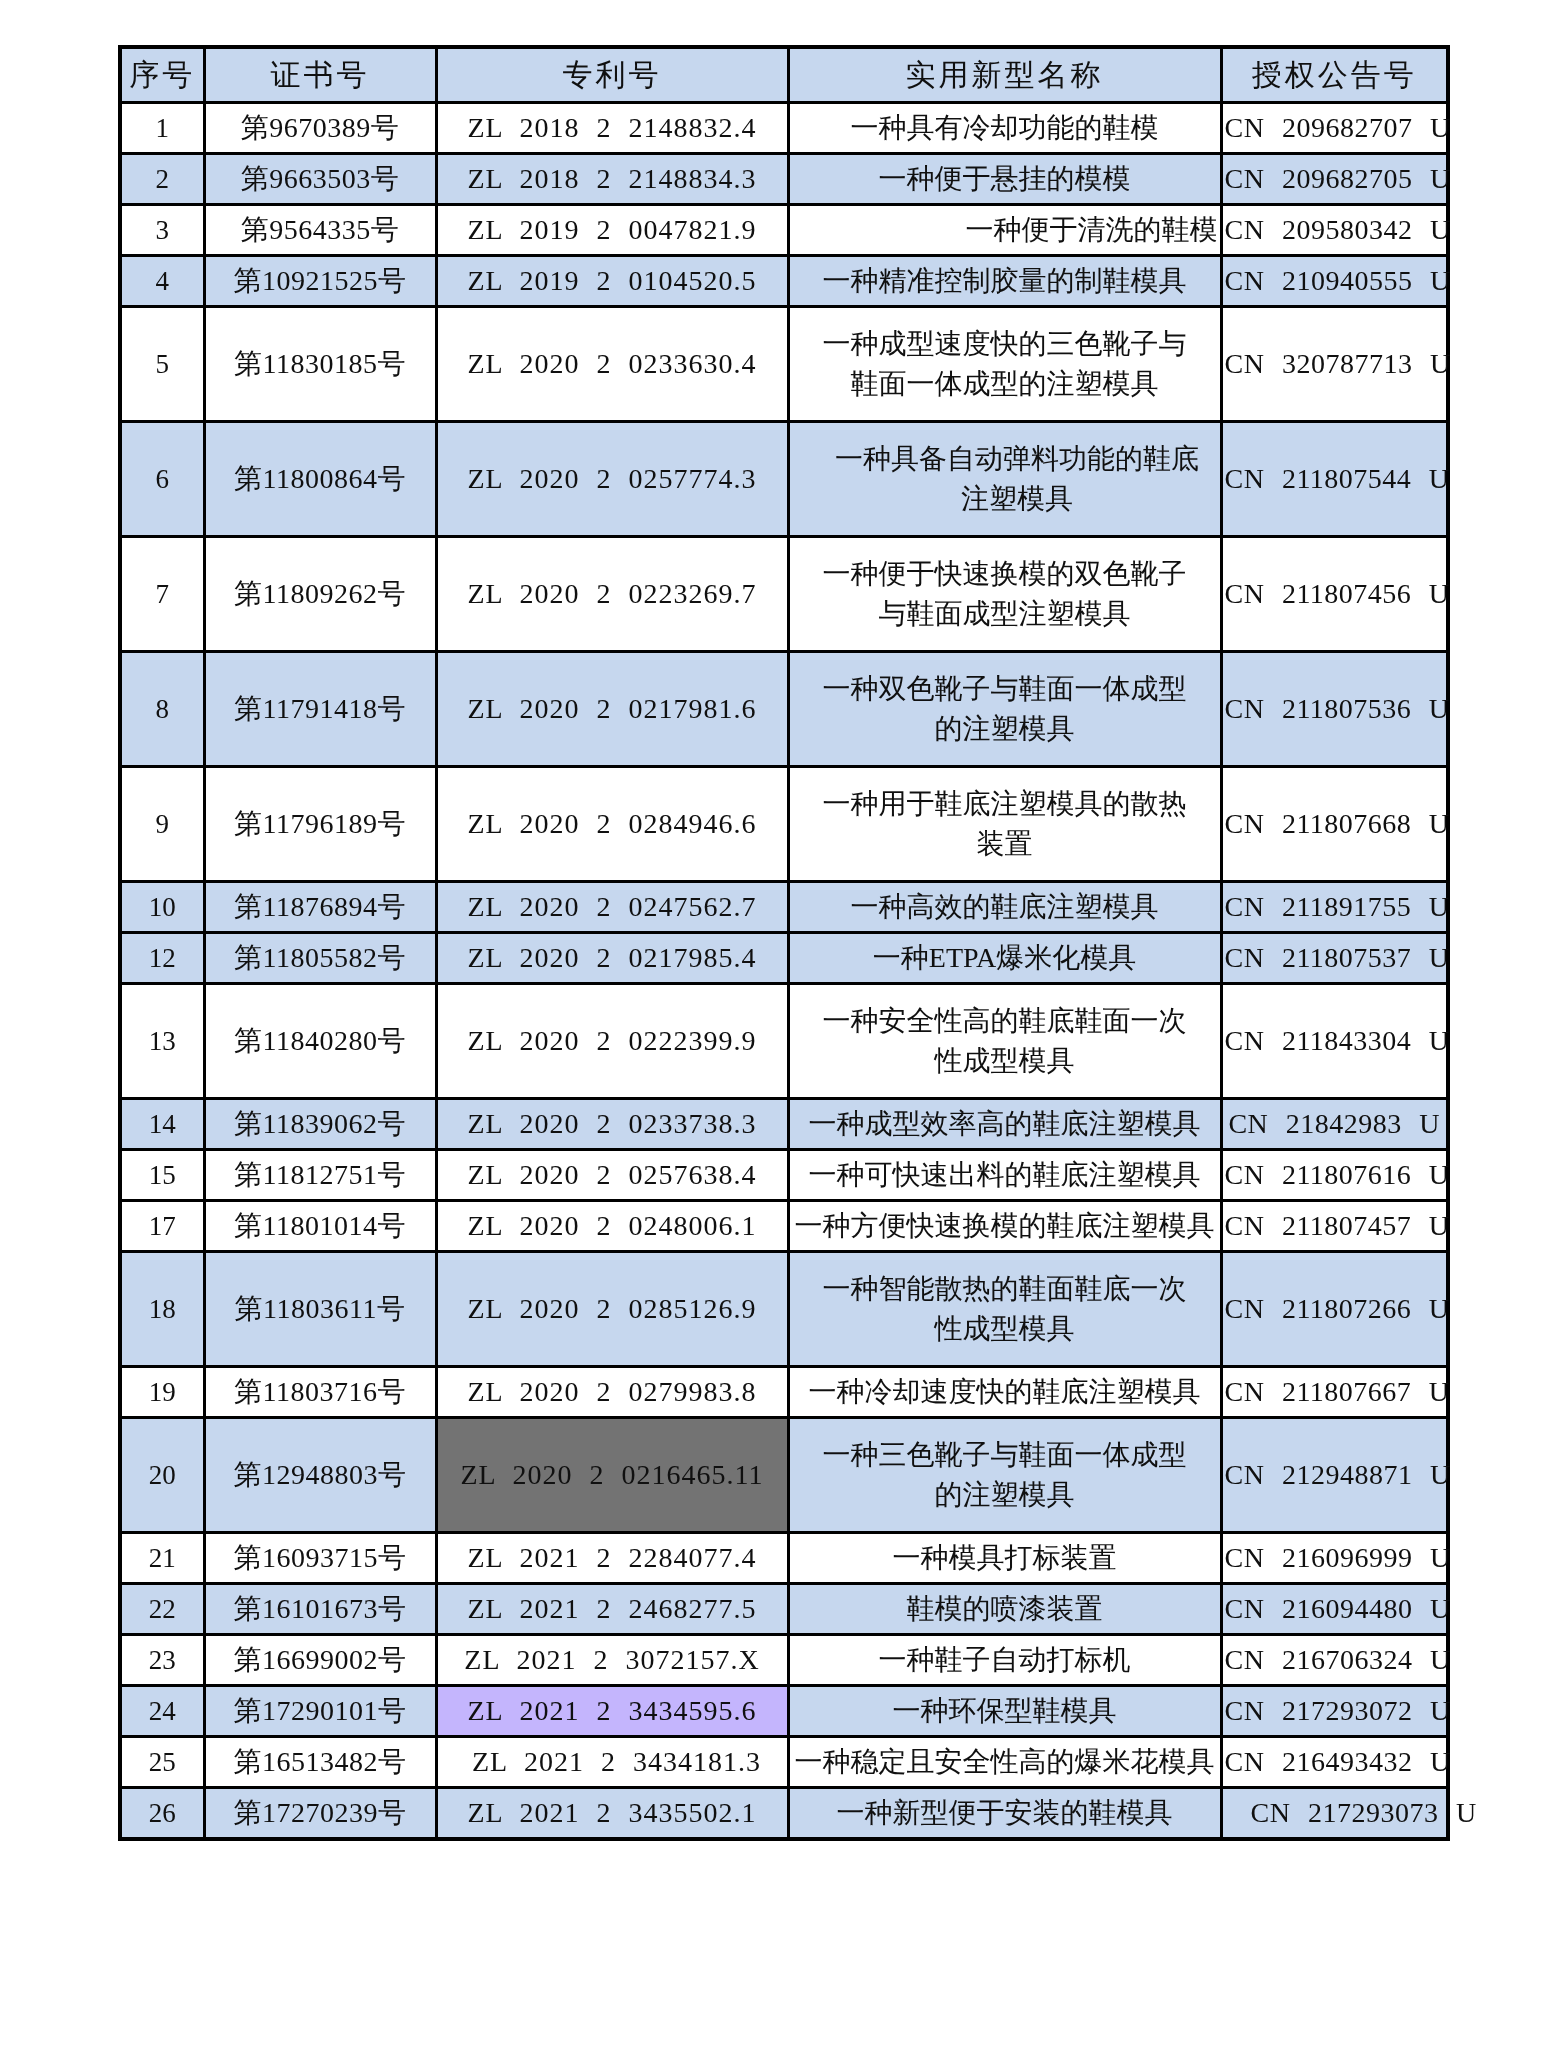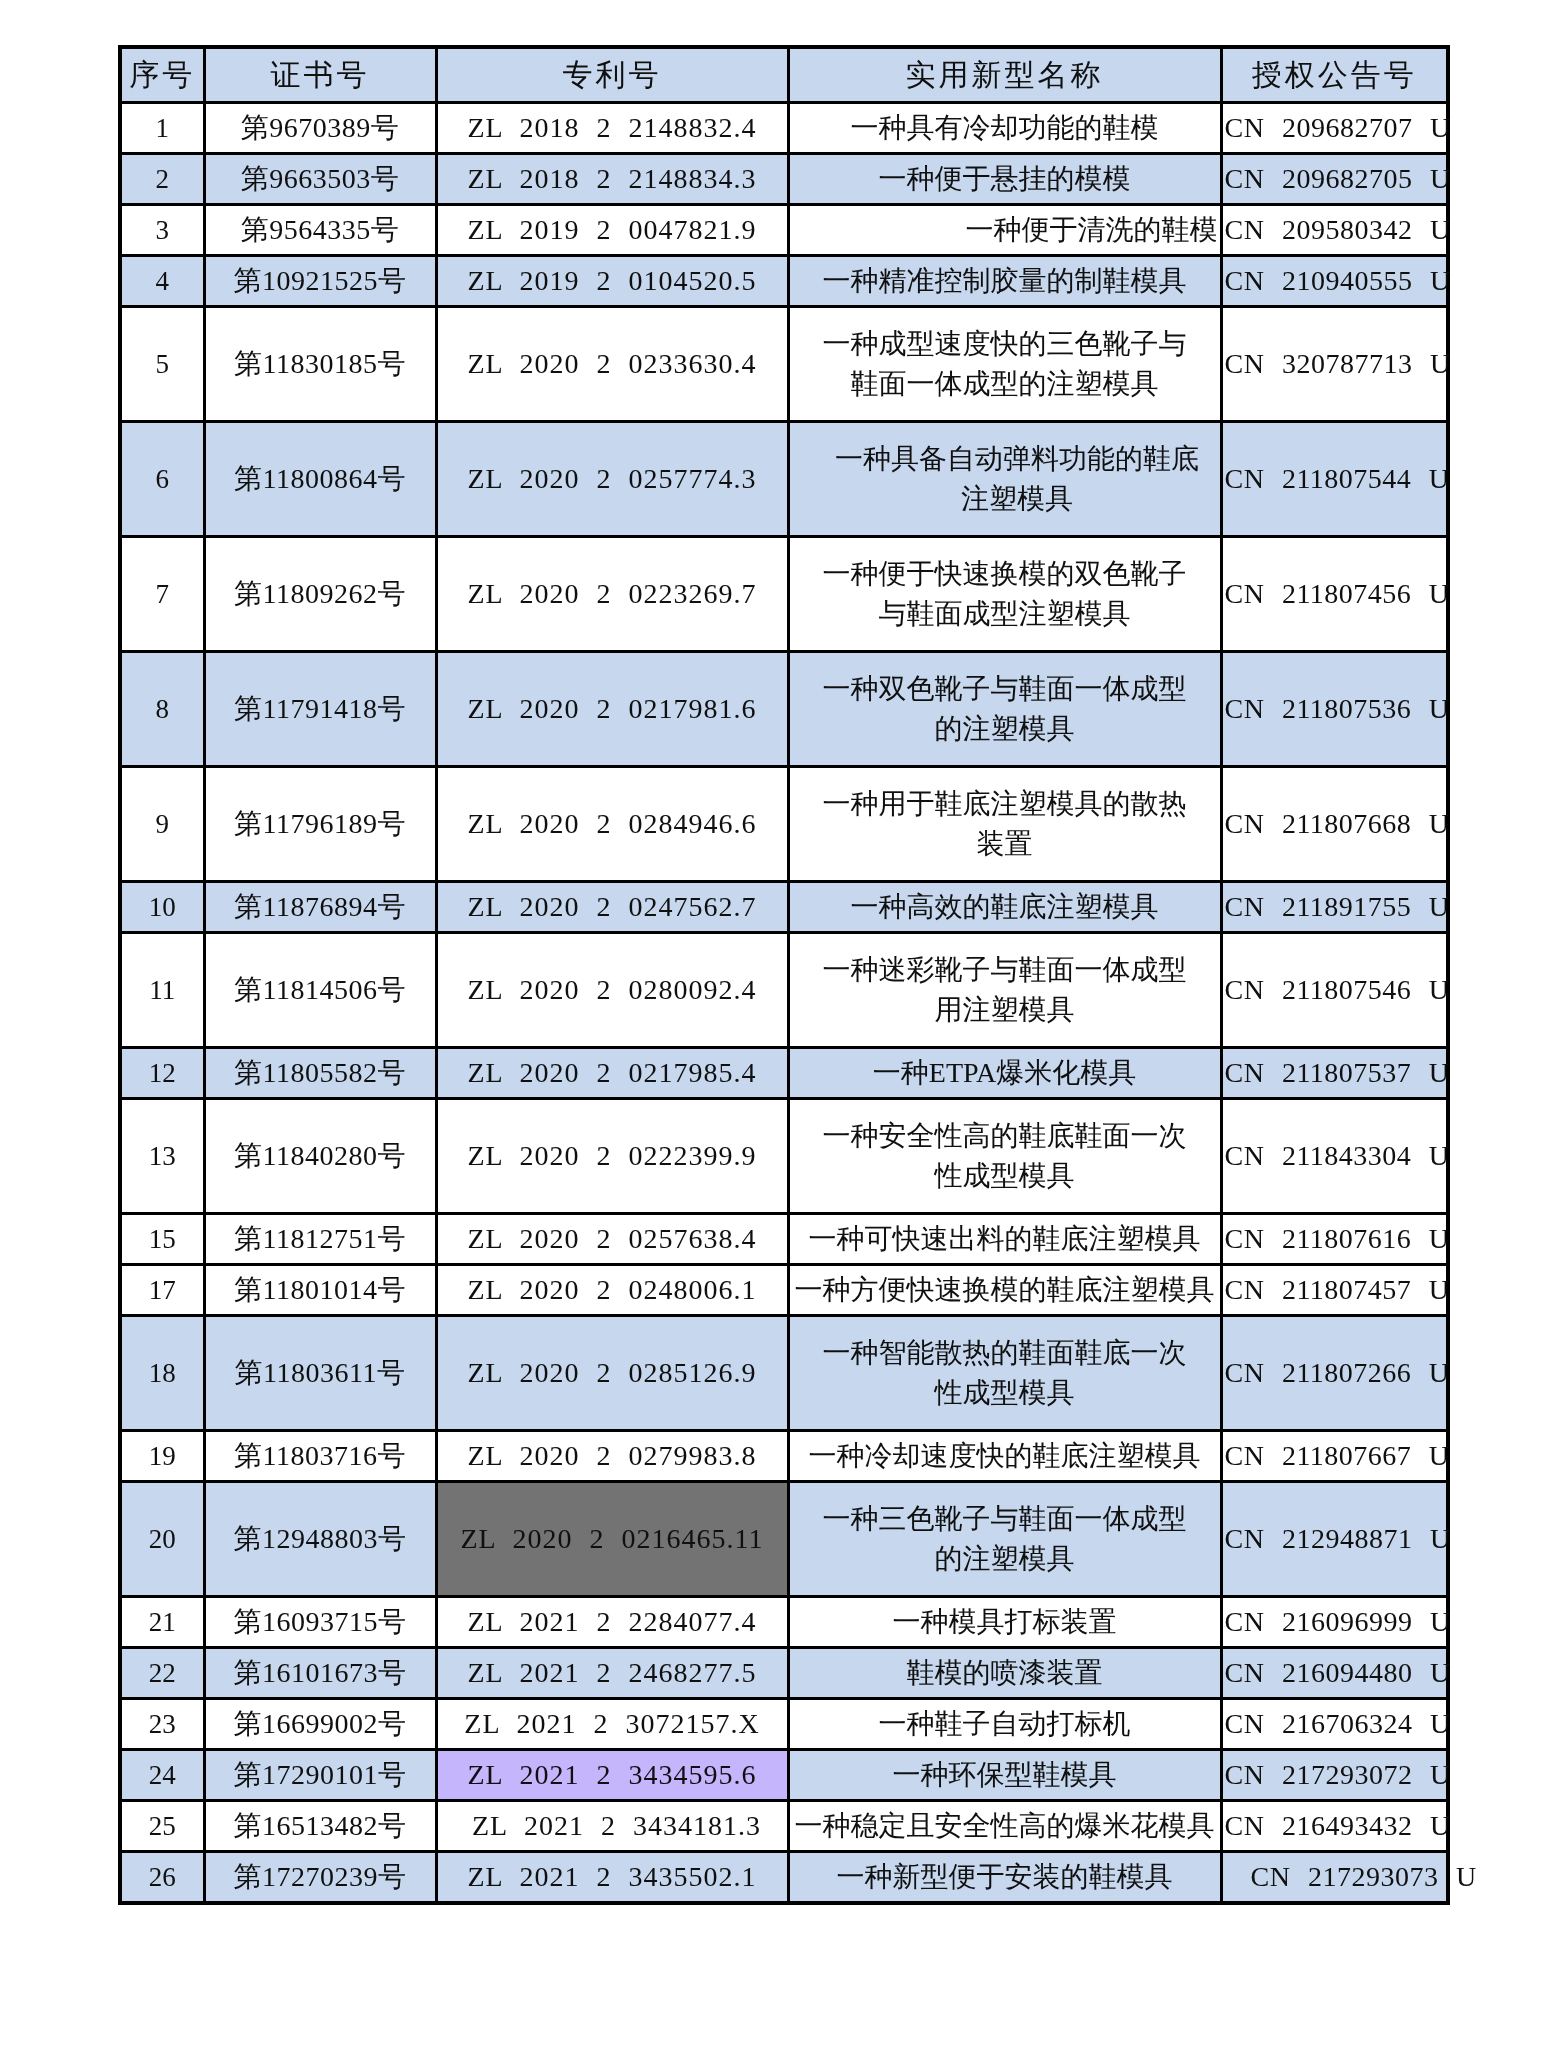--- a/index.html
+++ b/index.html
@@ -152,44 +152,43 @@
 装置</td>
           <td class="col-announcement" style="background: rgb(255, 255, 255);">CN 211807668 U</td>
         </tr>
         <tr>
           <td class="col-index" style="background: rgb(198, 215, 238);">10</td>
           <td class="col-certificate" style="background: rgb(198, 215, 238);">第11876894号</td>
           <td class="col-patent" style="background: rgb(198, 215, 238);">ZL 2020 2 0247562.7</td>
           <td class="col-name" style="background: rgb(198, 215, 238);">一种高效的鞋底注塑模具</td>
           <td class="col-announcement" style="background: rgb(198, 215, 238);">CN 211891755 U</td>
         </tr>
-        <tr class="tall">
-          <td class="col-index" style="background: rgb(255, 255, 255);">11</td>
-          <td class="col-certificate" style="background: rgb(255, 255, 255);">第11814506号</td>
-          <td class="col-patent" style="background: rgb(255, 255, 255);">ZL 2020 2 0280092.4</td>
-          <td class="col-name" style="background: rgb(255, 255, 255);">一种迷彩靴子与鞋面一体成型
-用注塑模具</td>
-          <td class="col-announcement" style="background: rgb(255, 255, 255);">CN 211807546 U</td>
-        </tr>
         <tr>
           <td class="col-index" style="background: rgb(198, 215, 238);">12</td>
           <td class="col-certificate" style="background: rgb(198, 215, 238);">第11805582号</td>
           <td class="col-patent" style="background: rgb(198, 215, 238);">ZL 2020 2 0217985.4</td>
           <td class="col-name" style="background: rgb(198, 215, 238);">一种ETPA爆米化模具</td>
           <td class="col-announcement" style="background: rgb(198, 215, 238);">CN 211807537 U</td>
         </tr>
         <tr class="tall">
           <td class="col-index" style="background: rgb(255, 255, 255);">13</td>
           <td class="col-certificate" style="background: rgb(255, 255, 255);">第11840280号</td>
           <td class="col-patent" style="background: rgb(255, 255, 255);">ZL 2020 2 0222399.9</td>
           <td class="col-name" style="background: rgb(255, 255, 255);">一种安全性高的鞋底鞋面一次
 性成型模具</td>
           <td class="col-announcement" style="background: rgb(255, 255, 255);">CN 211843304 U</td>
         </tr>
         <tr>
+          <td class="col-index" style="background: rgb(198, 215, 238);">14</td>
+          <td class="col-certificate" style="background: rgb(198, 215, 238);">第11839062号</td>
+          <td class="col-patent" style="background: rgb(198, 215, 238);">ZL 2020 2 0233738.3</td>
+          <td class="col-name" style="background: rgb(198, 215, 238);">一种成型效率高的鞋底注塑模具</td>
+          <td class="col-announcement" style="background: rgb(198, 215, 238);">CN 21842983 U</td>
+        </tr>
+        <tr>
           <td class="col-index" style="background: rgb(255, 255, 255);">15</td>
           <td class="col-certificate" style="background: rgb(255, 255, 255);">第11812751号</td>
           <td class="col-patent" style="background: rgb(255, 255, 255);">ZL 2020 2 0257638.4</td>
           <td class="col-name" style="background: rgb(255, 255, 255);">一种可快速出料的鞋底注塑模具</td>
           <td class="col-announcement" style="background: rgb(255, 255, 255);">CN 211807616 U</td>
         </tr>
         <tr>
           <td class="col-index" style="background: rgb(255, 255, 255);">17</td>
           <td class="col-certificate" style="background: rgb(255, 255, 255);">第11801014号</td>
           <td class="col-patent" style="background: rgb(255, 255, 255);">ZL 2020 2 0248006.1</td>

